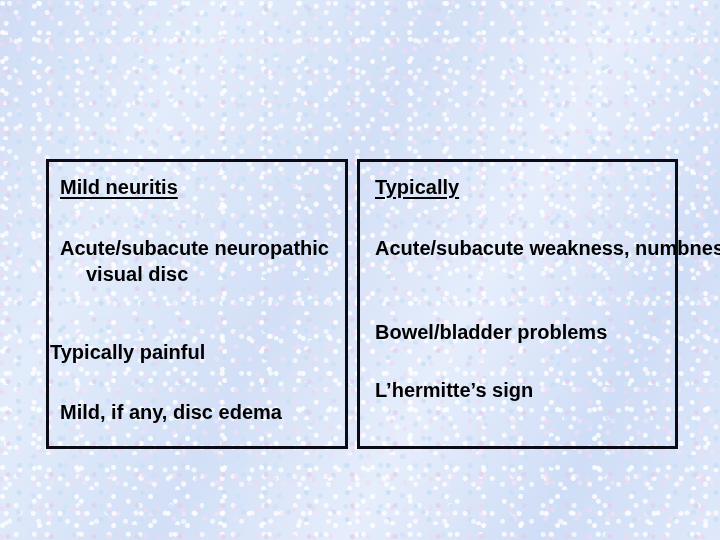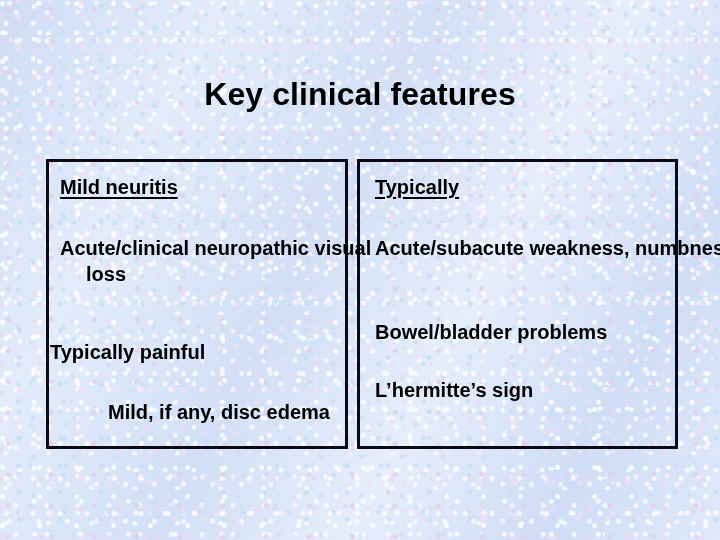--- a/index.html
+++ b/index.html
@@ -111,42 +111,41 @@
     line-height: 26px;
     padding-left: 26px;
     text-indent: -26px;
     white-space: pre-line;
   }
 
   
   #left-heading { left: 14px; top: 15px; }
   #left-e1      { left: 14px; top: 76px;  width: 300px; }
   #left-e2      { left: 4px; top: 180px; width: 300px; }
-  #left-e3      { left: 14px; top: 240px; width: 310px; margin-left: 48px; }
+  #left-e3      { left: 14px; top: 240px; width: 310px; }
 
   
   #right-heading { left: 18px; top: 15px; }
   #right-e1      { left: 18px; top: 76px;  width: 340px; }
   #right-e2      { left: 18px; top: 160px; width: 340px; }
   #right-e3      { left: 18px; top: 218px; width: 340px; }
 </style>
 </head>
 <body>
 
 <div id="slide">
 
-  <div class="title">Key clinical features</div>
 
   <div class="panel" id="panel-left"></div>
 
   <div class="panel" id="panel-right"></div>
 
   <div class="col-text" id="text-left">
     <div class="heading" id="left-heading">Mild neuritis</div>
-    <div class="entry" id="left-e1">Acute/clinical neuropathic visual loss</div>
+    <div class="entry" id="left-e1">Acute/subacute neuropathic visual disc</div>
     <div class="entry" id="left-e2">Typically painful</div>
     <div class="entry" id="left-e3">Mild, if any, disc edema</div>
   </div>
 
   <div class="col-text" id="text-right">
     <div class="heading" id="right-heading">Typically</div>
     <div class="entry" id="right-e1">Acute/subacute weakness, numbness</div>
     <div class="entry" id="right-e2">Bowel/bladder problems</div>
     <div class="entry" id="right-e3">L’hermitte’s sign</div>
   </div>

